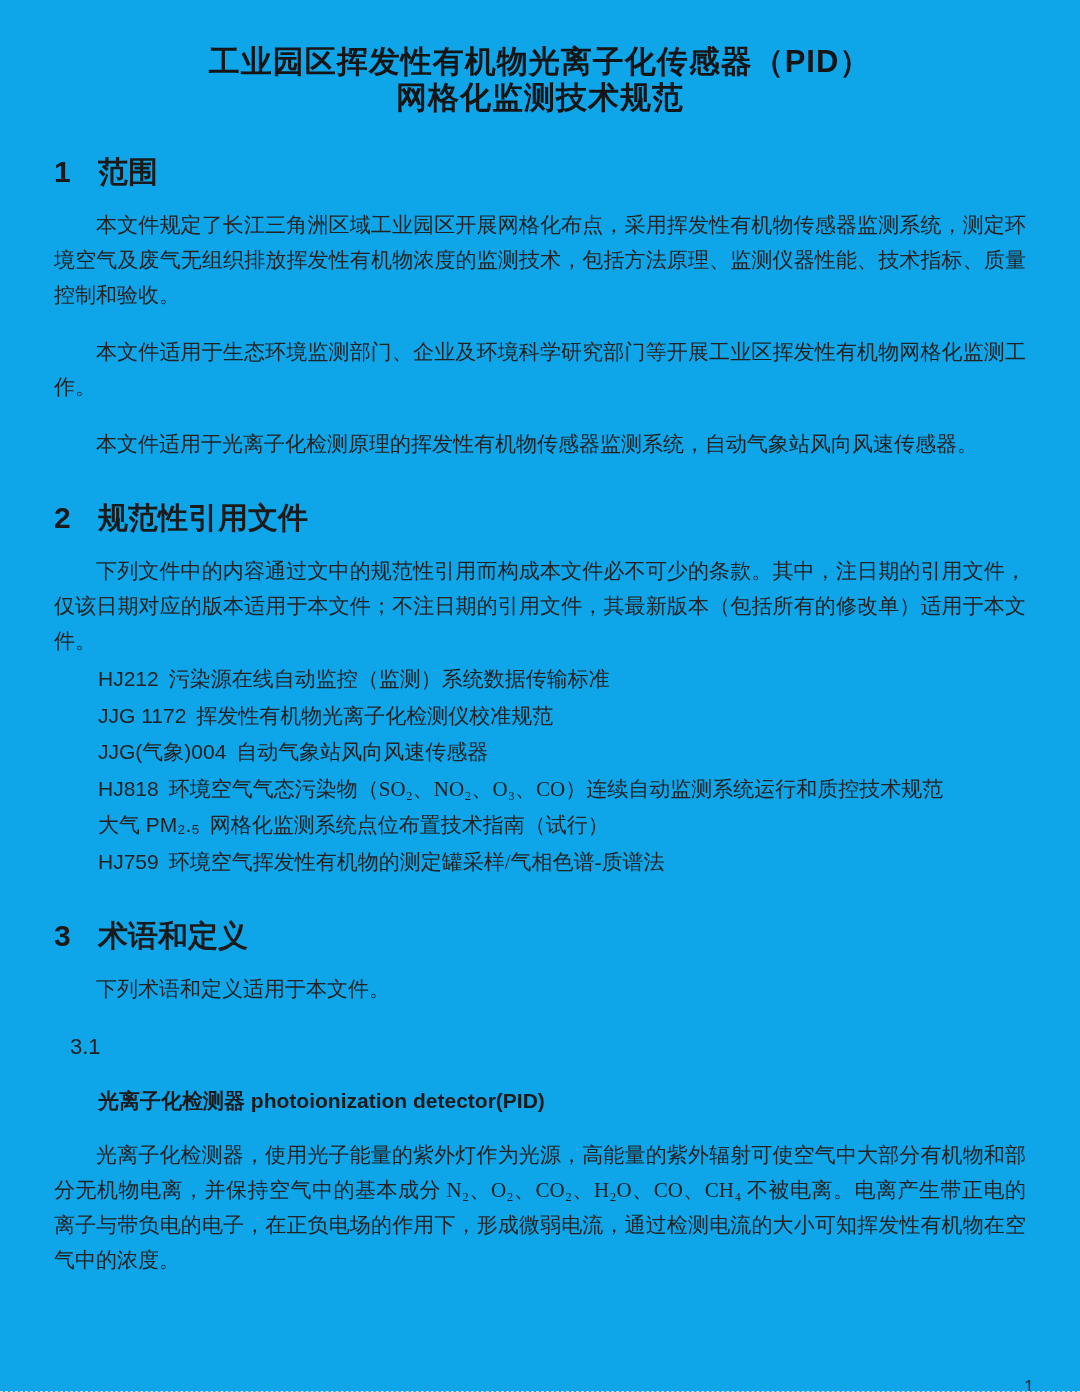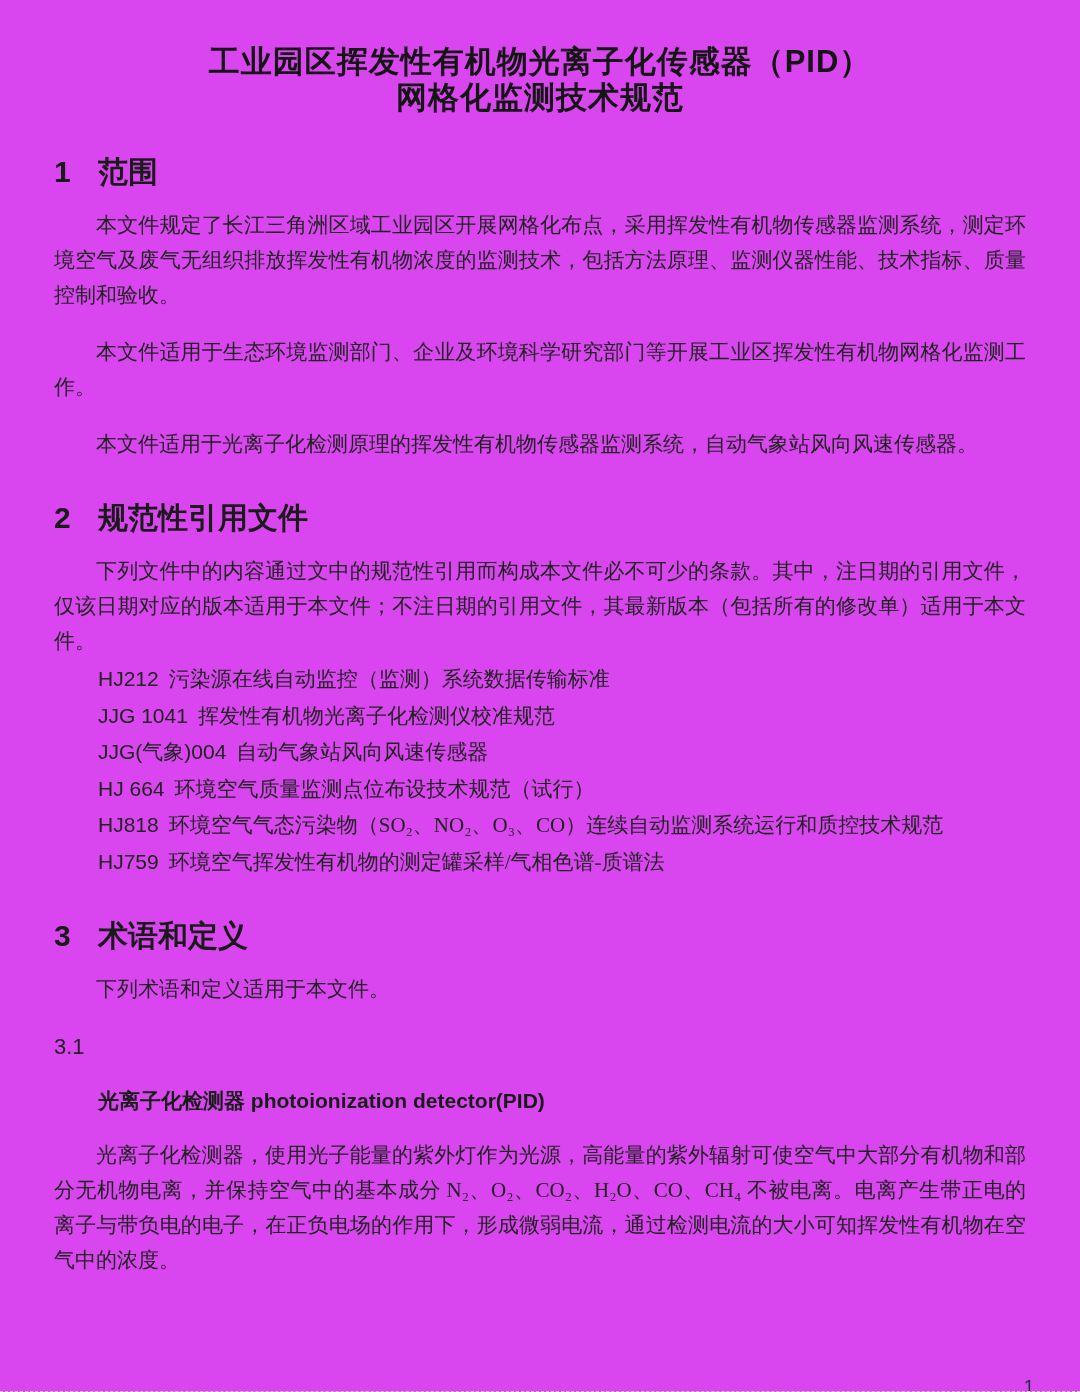--- a/index.html
+++ b/index.html
@@ -1,21 +1,21 @@
 <!DOCTYPE html>
 <html><head>
 <meta charset="utf-8">
 <style>
   html, body { margin: 0; padding: 0; background: #ffffff; }
   .page {
     position: relative;
     width: 1080px;
     height: 1392px;
     margin: 0 auto;
-    background: #d946ef;
+    background: #0ea5e9;
     color: #1f1f1f;
     overflow: hidden;
     box-sizing: border-box;
     padding: 38px 54px 0 54px;
     font-family: "Liberation Serif", serif;
     border-bottom: 1px dashed #d9d9d9;
   }
   .title {
     font-family: "Liberation Sans", sans-serif;
     font-weight: 700;
@@ -59,20 +59,21 @@
     font-family: "Liberation Sans", sans-serif;
     margin-right: 10px;
     text-align: right;
   }
   .sub-num {
     font-family: "Liberation Sans", sans-serif;
     font-size: 22px;
     line-height: 28px;
     color: #1f1f1f;
     margin-top: 26px;
+    margin-left: 16px;
   }
   .term-h {
     font-family: "Liberation Sans", sans-serif;
     font-weight: 700;
     font-size: 21px;
     line-height: 27px;
     color: #1a1a1a;
     margin: 26px 0 0 44px;
   }
   .def-para { margin-top: 24px; }
@@ -99,24 +100,24 @@
   <p class="para first">本文件规定了长江三角洲区域工业园区开展网格化布点，采用挥发性有机物传感器监测系统，测定环境空气及废气无组织排放挥发性有机物浓度的监测技术，包括方法原理、监测仪器性能、技术指标、质量控制和验收。</p>
   <p class="para">本文件适用于生态环境监测部门、企业及环境科学研究部门等开展工业区挥发性有机物网格化监测工作。</p>
   <p class="para">本文件适用于光离子化检测原理的挥发性有机物传感器监测系统，自动气象站风向风速传感器。</p>
 
   <div class="sec-h">
     <span class="num">2</span><span>规范性引用文件</span>
   </div>
   <p class="para first">下列文件中的内容通过文中的规范性引用而构成本文件必不可少的条款。其中，注日期的引用文件，仅该日期对应的版本适用于本文件；不注日期的引用文件，其最新版本（包括所有的修改单）适用于本文件。</p>
   <ul class="ref-list">
     <li><span class="ref-code">HJ212</span><span>污染源在线自动监控（监测）系统数据传输标准</span></li>
-    <li><span class="ref-code">JJG 1041</span><span>挥发性有机物光离子化检测仪校准规范</span></li>
+    <li><span class="ref-code">JJG 1172</span><span>挥发性有机物光离子化检测仪校准规范</span></li>
     <li><span class="ref-code">JJG(气象)004</span><span>自动气象站风向风速传感器</span></li>
-    <li><span class="ref-code">HJ 664</span><span>环境空气质量监测点位布设技术规范（试行）</span></li>
     <li><span class="ref-code">HJ818</span><span>环境空气气态污染物（SO₂、NO₂、O₃、CO）连续自动监测系统运行和质控技术规范</span></li>
+    <li><span class="ref-code">大气 PM₂.₅</span><span>网格化监测系统点位布置技术指南（试行）</span></li>
     <li><span class="ref-code">HJ759</span><span>环境空气挥发性有机物的测定罐采样/气相色谱-质谱法</span></li>
   </ul>
 
   <div class="sec-h">
     <span class="num">3</span><span>术语和定义</span>
   </div>
   <p class="para first">下列术语和定义适用于本文件。</p>
 
   <div class="sub-num">3.1</div>
   <div class="term-h">光离子化检测器 photoionization detector(PID)</div>

